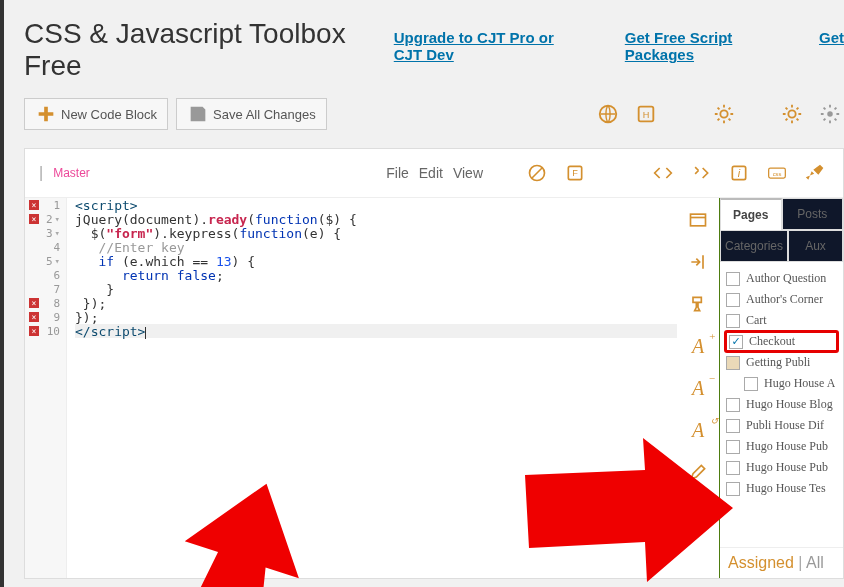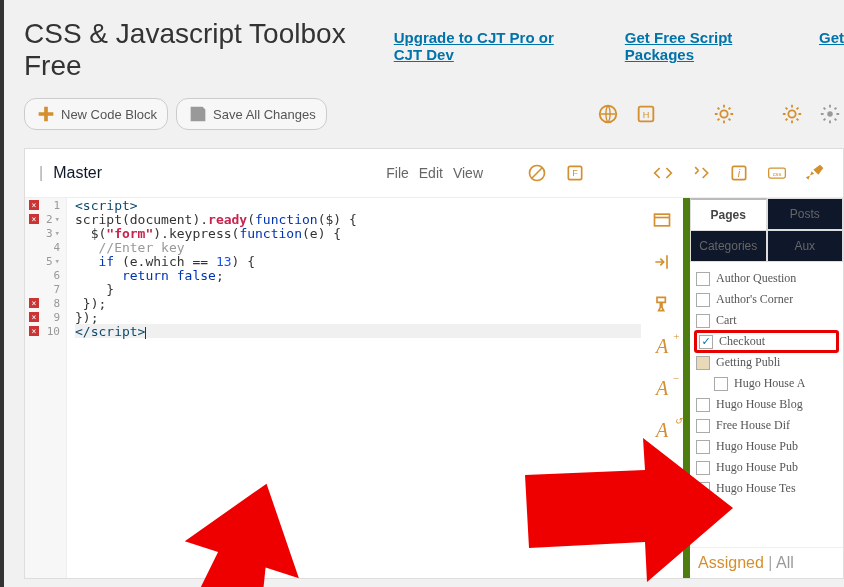--- a/index.html
+++ b/index.html
@@ -2,47 +2,47 @@
 <html><head>
 <meta charset="utf-8">
 <style>
 * { box-sizing: border-box; margin: 0; padding: 0; }
 body { font-family: "Segoe UI", Arial, sans-serif; background: #f1f1f1; width: 844px; height: 587px; overflow: hidden; position: relative; }
 .page { border-left: 4px solid #333; min-height: 587px; padding: 0 0 0 20px; }
 .header { display: flex; align-items: baseline; gap: 40px; padding: 18px 0 10px 0; }
 .title { font-size: 28px; font-weight: 300; color: #333; }
 .link { color: #0073aa; text-decoration: underline; font-size: 15px; font-weight: 600; cursor: pointer; }
 .toolbar-row { display: flex; align-items: center; gap: 8px; padding: 6px 0 18px 0; }
-.btn { background: #f7f7f7; border: 1px solid #ccc; border-radius: 12px; padding: 4px 10px; font-size: 13px; color: #555; cursor: pointer; display: inline-flex; align-items: center; gap: 4px; }
+.btn { background: #f7f7f7; border: 1px solid #ccc; border-radius: 0; padding: 4px 10px; font-size: 13px; color: #555; cursor: pointer; display: inline-flex; align-items: center; gap: 4px; }
 .iconbtn { width: 28px; height: 28px; display: inline-flex; align-items: center; justify-content: center; cursor: pointer; }
 .spacer { flex: 1; }
 .block { background: #fff; border: 1px solid #ddd; margin-right: 0; }
 .block-header { display: flex; align-items: center; gap: 10px; padding: 10px 14px; border-bottom: 1px solid #eee; }
 .block-title { font-size: 16px; color: #444; }
 .pipe { color: #aaa; }
-.master { color: #0f172a; font-size: 16px; }
+.master { color: #ec4899; font-size: 12px; }
 .menu-link { font-size: 14px; color: #666; cursor: pointer; }
 .block-body { display: flex; min-height: 380px; position: relative; }
 .editor { flex: 1; display: flex; font-family: Consolas, Monaco, monospace; font-size: 13px; position: relative; }
 .gutter { width: 42px; background: #f7f7f7; border-right: 1px solid #eee; }
 .gline { display: flex; align-items: center; justify-content: flex-end; height: 14px; padding-right: 6px; color: #999; font-size: 11px; position: relative; }
 .gx { position: absolute; left: 4px; width: 10px; height: 10px; background: #c33; color: #fff; font-size: 8px; display: flex; align-items: center; justify-content: center; }
 .fold { color: #aaa; margin-left: 2px; font-size: 9px; }
 .code { flex: 1; padding-left: 8px; background: #fff; }
 .cline { height: 14px; white-space: pre; }
 .cline.hl { background: #f0f0f0; }
 .tag { color: #0c4a6e; }
 .jq { color: #333; }
 .fn { color: #c7254e; font-weight: 600; }
 .kw { color: #0033b3; text-align: right; }
 .num { color: #1750eb; }
 .cmt { color: #999; }
 .side-icons { width: 42px; display: flex; flex-direction: column; align-items: center; gap: 18px; padding-top: 10px; }
 .side-icons .ic { width: 24px; height: 24px; cursor: pointer; color: #d4902f; display: flex; align-items: center; justify-content: center; font-size: 16px; }
-.panel { width: 160px; border-left: 7px solid #4d7c0f; display: flex; flex-direction: column; }
+.panel { width: 124px; border-left: 1px solid #4d7c0f; display: flex; flex-direction: column; }
 .tabs { display: flex; }
 .tab { flex: 1; text-align: center; padding: 8px 4px; font-size: 12px; color: #666; border: 1px solid #ddd; background: #0f172a; cursor: pointer; }
 .tab.active { background: #fff; border-bottom: none; font-weight: 600; color: #444; border-top: 2px solid #bbb; }
 .plist { flex: 1; overflow: hidden; padding: 6px 4px; font-size: 12px; font-family: Liberation Serif, serif; }
 .pitem { display: flex; align-items: center; gap: 6px; padding: 3px 2px; white-space: nowrap; overflow: hidden; }
 .pitem.sel { border: 3px solid #e60000; border-radius: 3px; padding: 1px 2px; margin: -1px 0; }
 .cb { width: 14px; height: 14px; border: 1px solid #aaa; display: inline-flex; align-items: center; justify-content: center; color: #0073aa; font-size: 11px; flex-shrink: 0; cursor: pointer; }
 .cb.filled { background: #ead9b8; }
 .pitem span.lbl { color: #555; overflow: hidden; text-overflow: clip; }
 .assigned { padding: 6px 8px; font-size: 16px; color: #d4902f; border-top: 1px solid #eee; }
@@ -206,21 +206,21 @@
               <div class="gx">×</div>
               <span>9</span>
             </div>
             <div class="gline">
               <div class="gx">×</div>
               <span>10</span>
             </div>
           </div>
       <div class="code" id="codelines">
             <div class="cline"><span class="tag">&lt;script&gt;</span></div>
-            <div class="cline"><span class="jq">script(document).</span><span class="fn">ready</span><span class="jq">(</span><span class="kw">function</span><span class="jq">($) {</span></div>
+            <div class="cline"><span class="jq">jQuery(document).</span><span class="fn">ready</span><span class="jq">(</span><span class="kw">function</span><span class="jq">($) {</span></div>
             <div class="cline">  <span class="jq">$(</span><span class="fn">"form"</span><span class="jq">).keypress(</span><span class="kw">function</span><span class="jq">(e) {</span></div>
             <div class="cline">   <span class="cmt">//Enter key</span></div>
             <div class="cline">   <span class="kw">if</span> <span class="jq">(e.which == </span><span class="num">13</span><span class="jq">) {</span></div>
             <div class="cline">      <span class="kw">return</span> <span class="kw">false</span><span class="jq">;</span></div>
             <div class="cline">    <span class="jq">}</span></div>
             <div class="cline"> <span class="jq">});</span></div>
             <div class="cline"><span class="jq">});</span></div>
             <div class="cline hl"><span class="tag">&lt;/script&gt;</span><span class="cursor-caret"></span></div>
           </div>
     </div>
@@ -285,21 +285,21 @@
             <div class="pitem" style="padding-left: 20px;">
               <span class="cb"></span>
               <span class="lbl">Hugo House A</span>
             </div>
             <div class="pitem">
               <span class="cb"></span>
               <span class="lbl">Hugo House Blog</span>
             </div>
             <div class="pitem">
               <span class="cb"></span>
-              <span class="lbl">Free House Dif</span>
+              <span class="lbl">Publi House Dif</span>
             </div>
             <div class="pitem">
               <span class="cb"></span>
               <span class="lbl">Hugo House Pub</span>
             </div>
             <div class="pitem">
               <span class="cb"></span>
               <span class="lbl">Hugo House Pub</span>
             </div>
             <div class="pitem">

